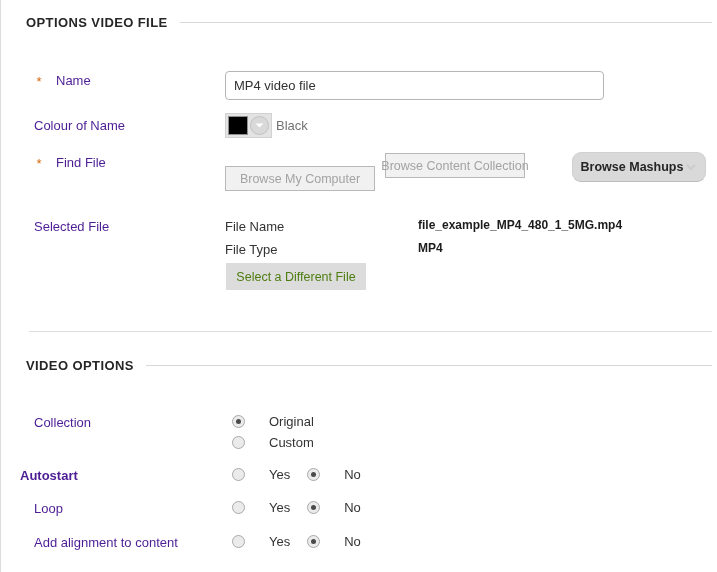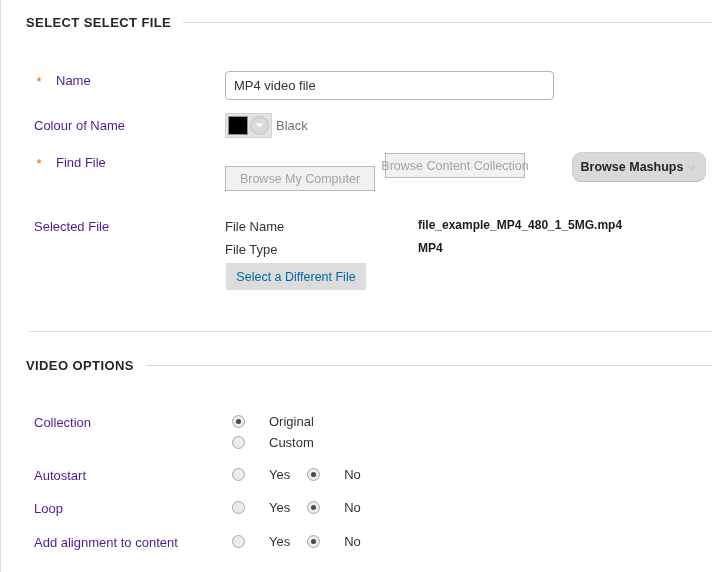--- a/index.html
+++ b/index.html
@@ -147,21 +147,21 @@
     background: #d9d9d9;
     border: 1px solid #d0d0d0;
     border-bottom: 1px solid #bdbdbd;
     color: #262626;
     font-weight: bold;
     gap: 2px;
   }
   .btn-flat {
     background: #dcdcdc;
     border: none;
-    color: #0369a1;
+    color: #4d7c0f;
     font-size: 12.5px;
   }
   .chevron-small { display: block; }
 
   
   .sf-label {
     position: absolute;
     font-size: 13px;
     color: #333333;
     white-space: nowrap;
@@ -210,28 +210,28 @@
     color: #333333;
     white-space: nowrap;
   }
 </style>
 </head>
 <body>
 
 <div class="page">
 
   <div class="section-header" style="top:15px;">
-    <span class="title">SELECT SELECT FILE</span>
+    <span class="title">OPTIONS VIDEO FILE</span>
     <span class="rule"></span>
   </div>
 
   <div class="row">
     <span class="req-star" style="left: 33px; top: 75px; color: rgb(212, 105, 15);">*</span>
     <span class="field-label" style="left:55px; top:73px;">Name</span>
-    <input class="text-input" style="left: 224px; top: 71px; width: 329px; height: 29px;" type="text" value="MP4 video file">
+    <input class="text-input" style="left: 224px; top: 71px; width: 379px; height: 29px;" type="text" value="MP4 video file">
   </div>
 
   <div class="row">
     <span class="field-label" style="left:33px; top:118px;">Colour of Name</span>
     <div class="color-picker" style="left:224px; top:113px;">
       <span class="color-swatch" style="background: rgb(0, 0, 0);"></span>
       <span class="color-dropdown">
         <svg width="11" height="9" viewBox="0 0 11 9" aria-hidden="true">
           <path d="M1.5 2.5 L5.5 6.5 L9.5 2.5 Z" fill="#ffffff"></path>
         </svg>
@@ -293,21 +293,21 @@
         <span class="radio-text">Original</span>
       </label>
       <label class="radio-opt">
         <span class="radio"></span>
         <span class="radio-text">Custom</span>
       </label>
     </div>
   </div>
 
   <div class="row">
-    <span class="field-label" style="left:33px; top:468px;">Autostart</span>
+    <span class="field-label" style="left:19px; top:468px;font-weight:bold;">Autostart</span>
     <div class="radio-group" style="left:231px; top:467px; gap:17px;">
       <label class="radio-opt">
         <span class="radio"></span>
         <span class="radio-text">Yes</span>
       </label>
       <label class="radio-opt">
         <span class="radio checked">
             <span class="dot"></span>
           </span>
         <span class="radio-text">No</span>

